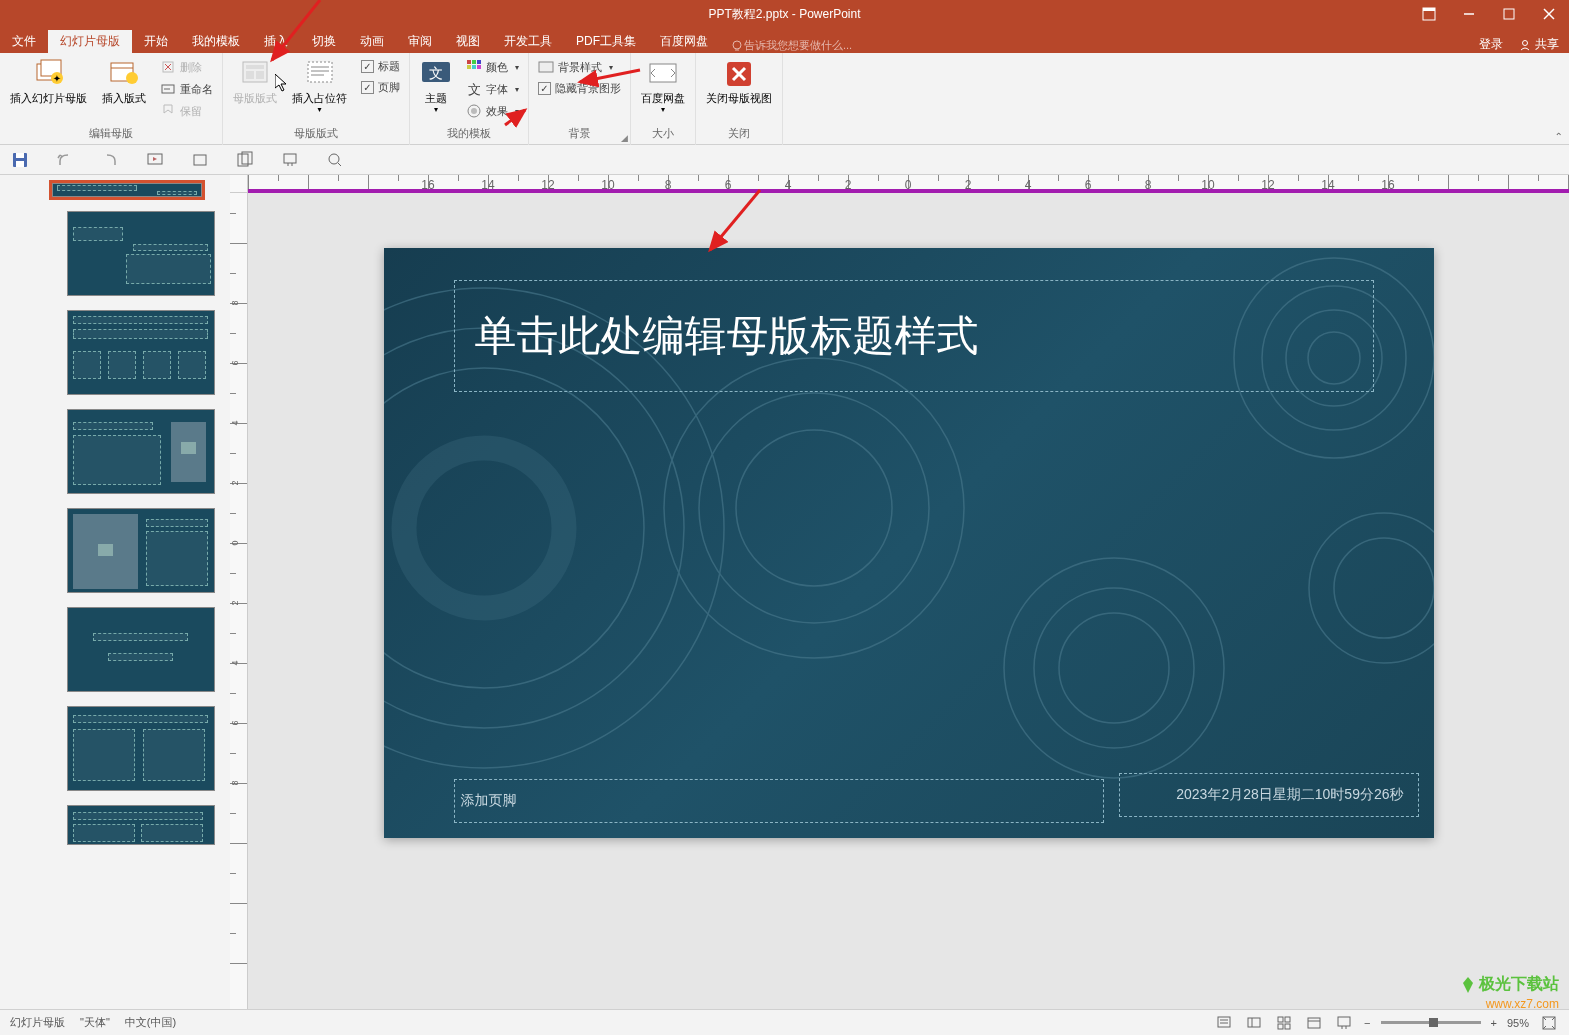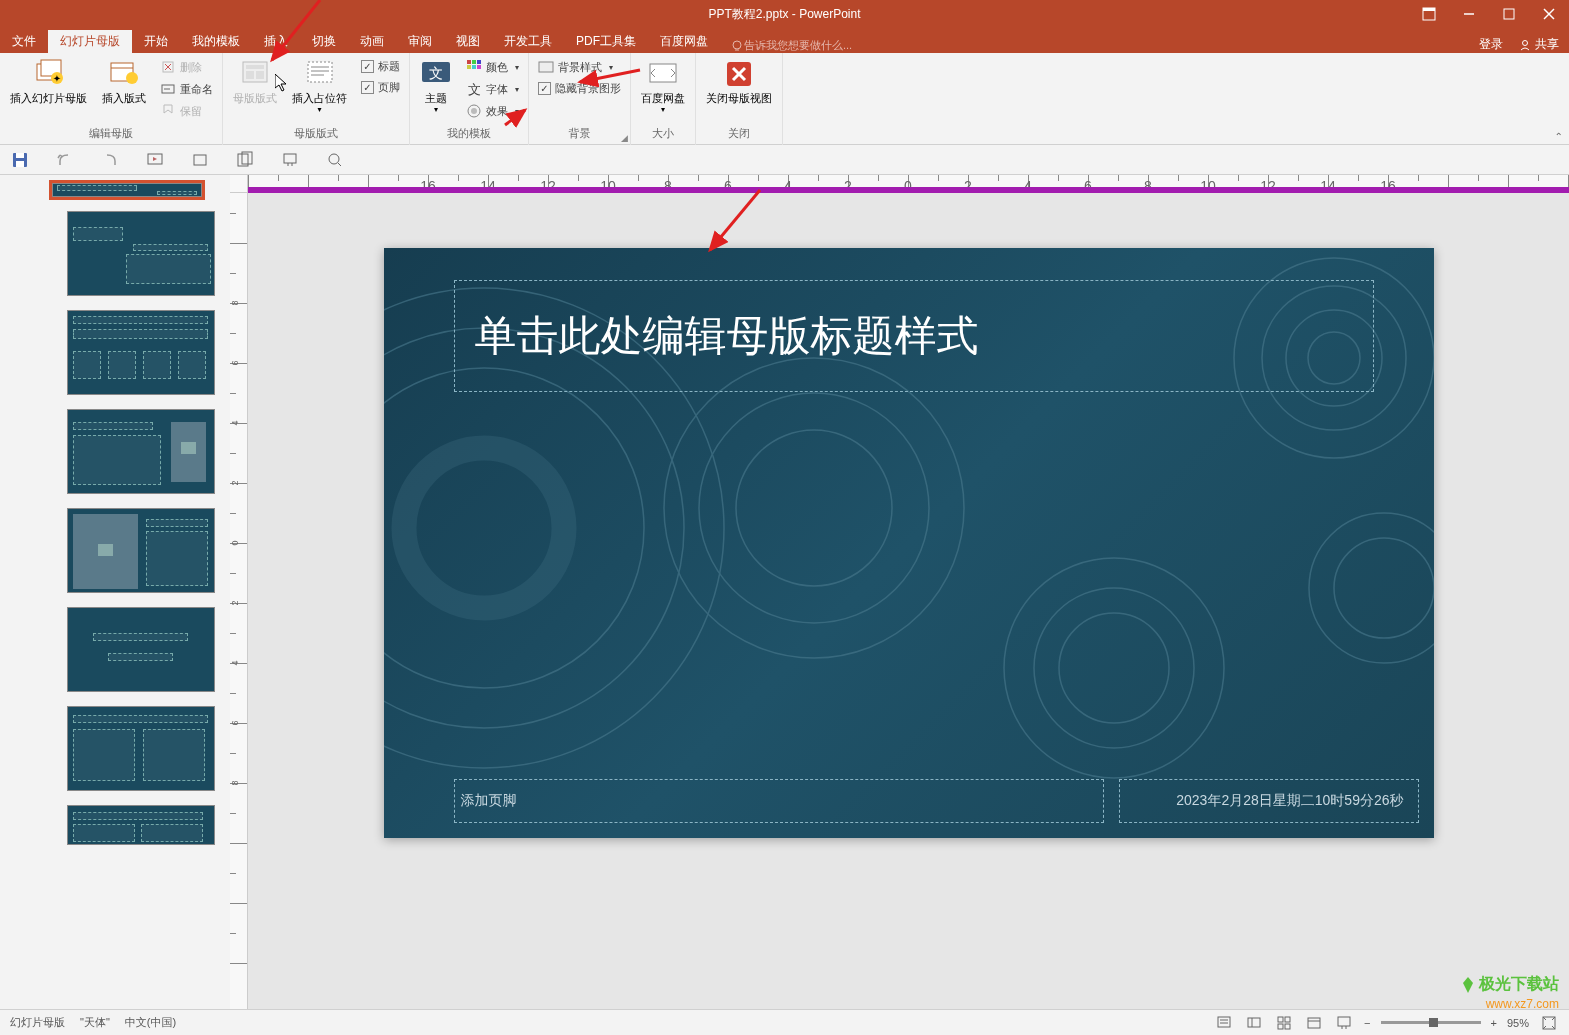--- a/index.html
+++ b/index.html
@@ -26,38 +26,38 @@
 .qat{height:30px;background:#f3f3f3;border-bottom:1px solid #d0d0d0;display:flex;align-items:center;padding:0 10px;gap:25px}
 .qat-icon{width:20px;height:20px;cursor:pointer;color:#444;display:flex;align-items:center;justify-content:center}
 .work{display:flex;height:834px}
 .thumbs{width:230px;background:#f3f3f3;overflow-y:auto;padding:8px 12px}
 .thumb{margin-bottom:14px;position:relative;cursor:pointer}
 .thumb-inner{background:#1a4a5e;border:1px solid #888;position:relative;overflow:hidden}
 .thumb.selected .thumb-inner{outline:3px solid #d35230}
 .thumb-title{width:150px;height:14px;margin-left:40px}
 .thumb-layout{width:148px;height:85px;margin-left:55px}
 .thumb-box{position:absolute;border:1px dashed #7aa;background:rgba(255,255,255,0.05)}
-.ruler-h{height:18px;background:#f8f8f8;border-bottom:6px solid #a21caf;position:relative;font-size:14px;color:#666;overflow:hidden}
+.ruler-h{height:18px;background:#f8f8f8;border-bottom:4px solid #a21caf;position:relative;font-size:12px;color:#666;overflow:hidden}
 .ruler-v{width:18px;background:#f8f8f8;border-right:1px solid #ccc;position:relative;font-size:9px;color:#666;overflow:hidden}
 .tick{position:absolute;border-left:1px solid #888;height:18px}
 .tick-v{position:absolute;border-top:1px solid #888;width:18px}
 .tick-label{position:absolute;top:3px;transform:translateX(-50%)}
 .tick-label-v{position:absolute;left:2px;transform:translateY(-50%) rotate(-90deg);transform-origin:center}
 .canvas-wrap{flex:1;display:flex;flex-direction:column;background:#e6e6e6;position:relative}
 .canvas-inner{flex:1;display:flex}
 .canvas-scroll{flex:1;overflow:auto;position:relative}
 .slide{width:1050px;height:590px;margin:55px auto 40px;background:linear-gradient(135deg,#163d50 0%,#1f5268 50%,#1a4557 100%);box-shadow:0 2px 10px rgba(0,0,0,.3);position:relative;overflow:hidden}
 .slide svg.deco{position:absolute;inset:0;pointer-events:none}
 .ph{position:absolute;border:1px dashed #8bb5c5}
 .ph-title{left:70px;top:32px;width:920px;height:112px;display:flex;align-items:center;padding:0 20px}
 .ph-title-text{color:#fff;font-size:42px;font-weight:300}
 .ph-sub{left:358px;top:152px;width:632px;height:52px;display:flex;align-items:center;padding:0 20px}
 .ph-sub-text{color:#d0e0e8;font-size:21px}
 .ph-footer{left:70px;bottom:15px;width:650px;height:44px;display:flex;align-items:center;padding:0 6px;color:#c8d8e0;font-size:14px}
-.ph-date{right:15px;bottom:15px;width:300px;height:44px;display:flex;align-items:center;justify-content:flex-end;padding:0 14px;color:#c8d8e0;font-size:14px}
+.ph-date{right:15px;bottom:21px;width:300px;height:44px;display:flex;align-items:center;justify-content:flex-end;padding:0 14px;color:#c8d8e0;font-size:14px}
 .statusbar{height:26px;background:#f3f3f3;border-top:1px solid #d0d0d0;display:flex;align-items:center;font-size:11px;color:#555;padding:0 10px}
 .status-right{margin-left:auto;display:flex;align-items:center;gap:10px}
 .zoom-slider{width:100px;height:3px;background:#999;position:relative}
 .zoom-thumb{width:9px;height:9px;background:#666;position:absolute;top:-3px;left:48%}
 .watermark{position:absolute;bottom:24px;right:10px;font-size:12px;color:#666;text-align:right;pointer-events:none}
 .watermark .green{color:#5bc23e;font-size:16px;font-weight:bold}
 .watermark .orange{color:#f39820}
 .arrow{stroke:#e02020;stroke-width:3;fill:none;marker-end:url(#ah)}
 .cursor{position:absolute;left:275px;top:74px;width:14px;height:18px;z-index:999}
 .collapse-rib{position:absolute;right:6px;bottom:2px;font-size:10px;color:#666}

